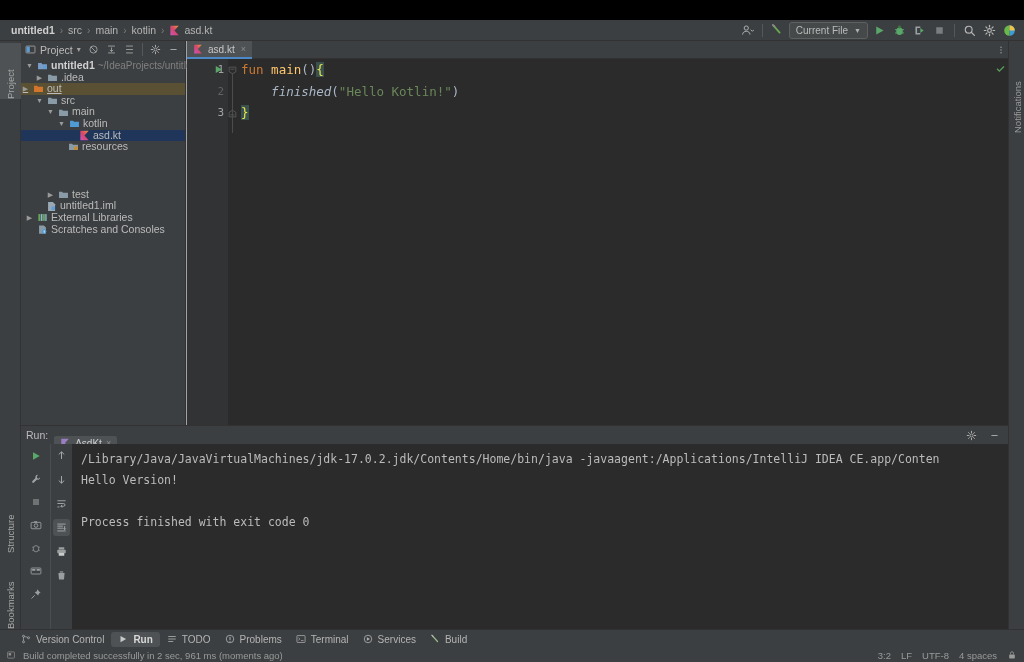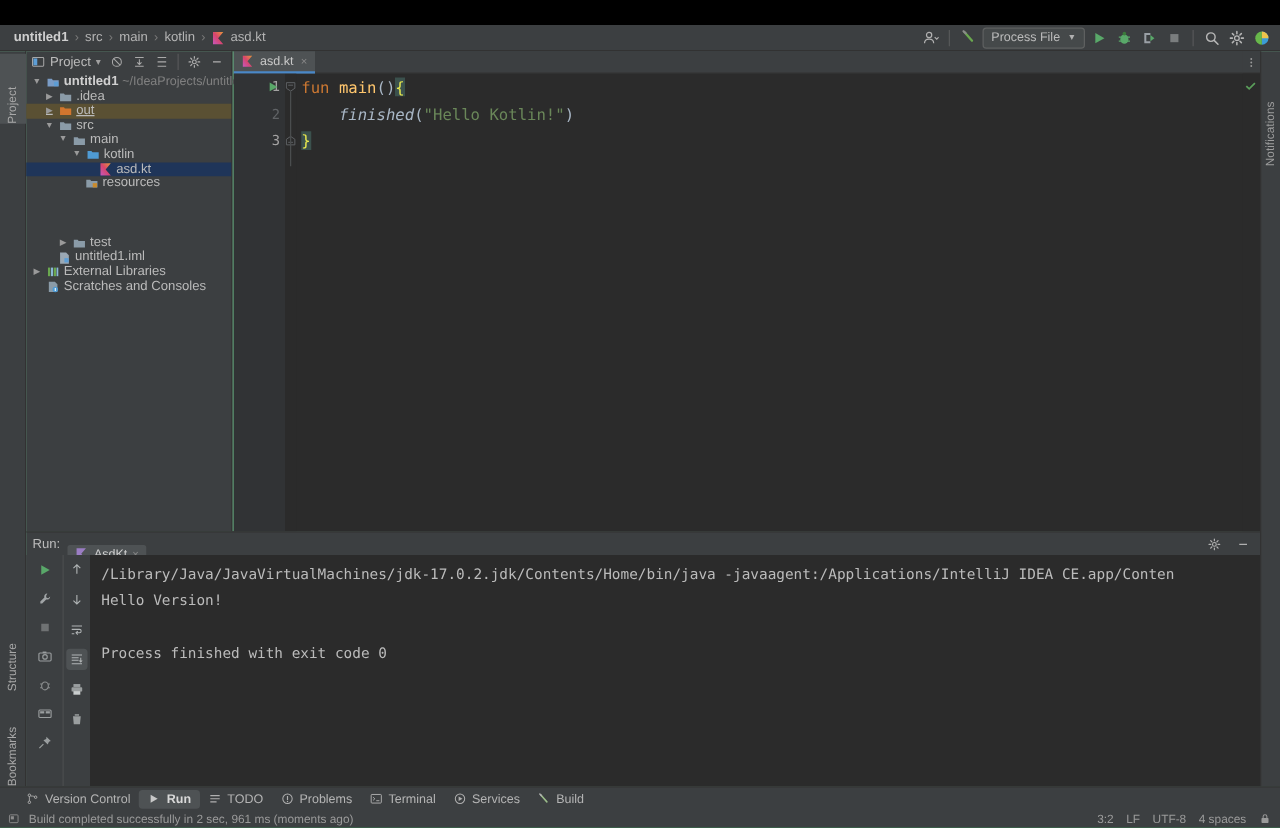--- a/index.html
+++ b/index.html
@@ -4,21 +4,21 @@
 <style>
   * { margin:0; padding:0; box-sizing:border-box; }
   html,body {
     width:1024px; height:662px;
     background:#000;
     font-family:"Liberation Sans", sans-serif;
     font-size:11px;
     color:#bbbbbb;
     overflow:hidden;
   }
-  #app { position:relative; width:1024px; height:662px; background:#86efac; }
+  #app { position:relative; width:1024px; height:662px; background:#a3a3a3; }
 
   
   .titlebar {
     position:absolute; left:0; top:0; width:1024px; height:20px;
     background:#000000;
   }
 
   
   .navbar {
     position:absolute; left:0; top:20px; width:1024px; height:21px;
@@ -241,21 +241,21 @@
           </svg>
       </div>
       <div class="vdiv"></div>
       <div class="ibtn">
         <svg width="14" height="14" viewBox="0 0 16 16">
             <path d="M4 3l7 8" stroke="#6aa84f" stroke-width="2" stroke-linecap="round"></path>
             <path d="M3.2 2.2l2 2" stroke="#8a8a8a" stroke-width="2" stroke-linecap="round"></path>
           </svg>
       </div>
       <div class="runcfg">
-        <span>Process File</span>
+        <span>Current File</span>
         <span style="font-size:7px;color:#b0b0b0;">▼</span>
       </div>
       <div class="ibtn">
         <svg width="13" height="13" viewBox="0 0 16 16">
             <path d="M4 3l9 5-9 5z" fill="#59a869"></path>
           </svg>
       </div>
       <div class="ibtn">
         <svg width="13" height="13" viewBox="0 0 16 16">
             <ellipse cx="8" cy="9" rx="4" ry="4.6" fill="#59a869"></ellipse>
@@ -382,21 +382,21 @@
       <div class="trow" style="padding-left:14px;align-items:center;">
         <span class="arrow">▶</span>
         <span class="ic">
           <svg width="11" height="11" viewBox="0 0 16 16">
               <path d="M1.5 4h4.5l1.2 1.5h7.3V13h-13z" fill="#8a9ba8"></path>
             </svg>
         </span>
         <span class="tlabel">.idea</span>
       </div>
 
-      <div class="trow hl" style="padding-left:14px;text-decoration:underline;">
+      <div class="trow hl" style="text-decoration:underline;">
         <span class="arrow">▶</span>
         <span class="ic">
           <svg width="11" height="11" viewBox="0 0 16 16">
               <path d="M1.5 4h4.5l1.2 1.5h7.3V13h-13z" fill="#d2762e"></path>
             </svg>
         </span>
         <span class="tlabel">out</span>
       </div>
 
       <div class="trow" style="padding-left:14px;">

